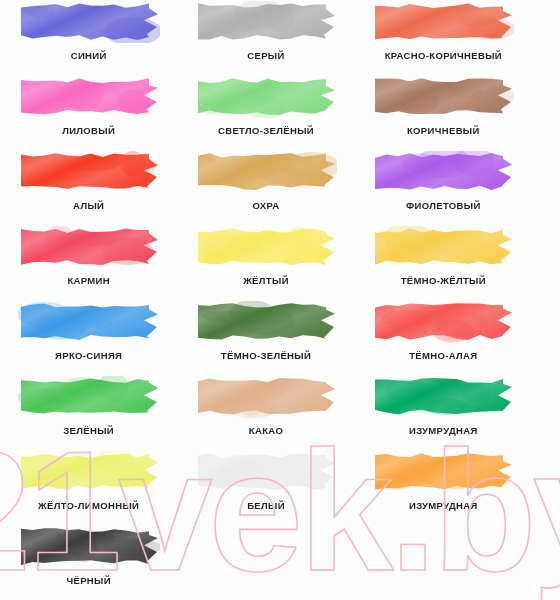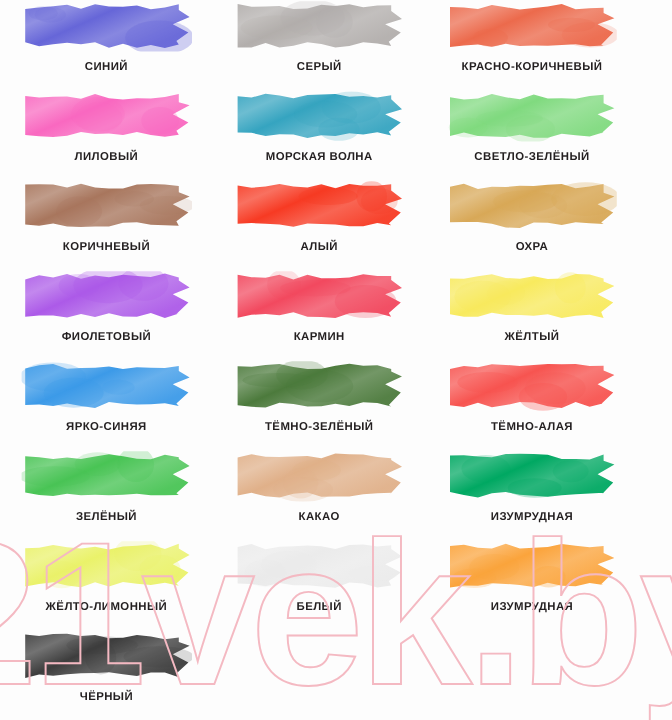--- a/index.html
+++ b/index.html
@@ -169,40 +169,20 @@
             <ellipse cx="115.3" cy="24.5" rx="15.6" ry="11.4" fill="#f968c0" opacity="0.29" clip-path="none"></ellipse>
             <ellipse cx="63.6" cy="19.2" rx="22.4" ry="14.4" fill="#f968c0" opacity="0.24" clip-path="none"></ellipse>
           </svg>
         </div>
         <div class="label">ЛИЛОВЫЙ</div>
       </div>
       <div class="cell">
         <div class="swatch-wrap">
           <svg class="swatch" viewBox="0 0 142 42" preserveAspectRatio="none">
             <defs>
-              <linearGradient id="g4" x1="0" y1="0" x2="1" y2="0.6">
-                <stop offset="0%" stop-color="#35a4c0" stop-opacity="0.92"></stop>
-                <stop offset="22%" stop-color="#35a4c0" stop-opacity="0.72"></stop>
-                <stop offset="45%" stop-color="#35a4c0" stop-opacity="1"></stop>
-                <stop offset="70%" stop-color="#35a4c0" stop-opacity="0.78"></stop>
-                <stop offset="100%" stop-color="#35a4c0" stop-opacity="0.95"></stop>
-              </linearGradient>
-            </defs>
-            <path d="M3.0,4.3 L14.6,5.3 L26.3,2.1 L37.9,3.6 L49.5,5.8 L61.2,3.1 L72.8,2.7 L84.5,2.4 L96.1,4.7 L107.7,3.9 L119.4,5.3 L131.0,3.3 L131.0,6.7 L140.0,15.0 L126.0,19.3 L139.0,26.0 L129.0,33.7 L131.0,37.0 L119.4,34.3 L107.7,36.0 L96.1,35.0 L84.5,37.3 L72.8,36.7 L61.2,38.9 L49.5,36.1 L37.9,35.8 L26.3,37.3 L14.6,34.7 L3.0,34.5 Z" fill="url(#g4)"></path>
-            <ellipse cx="97.8" cy="13.6" rx="24.5" ry="13.3" fill="#35a4c0" opacity="0.21" clip-path="none"></ellipse>
-            <ellipse cx="76.4" cy="19.2" rx="26.3" ry="11.0" fill="#35a4c0" opacity="0.20" clip-path="none"></ellipse>
-            <ellipse cx="87.4" cy="31.7" rx="17.1" ry="9.6" fill="#35a4c0" opacity="0.21" clip-path="none"></ellipse>
-          </svg>
-        </div>
-        <div class="label">МОРСКАЯ ВОЛНА</div>
-      </div>
-      <div class="cell">
-        <div class="swatch-wrap">
-          <svg class="swatch" viewBox="0 0 142 42" preserveAspectRatio="none">
-            <defs>
               <linearGradient id="g5" x1="0" y1="0" x2="1" y2="0.6">
                 <stop offset="0%" stop-color="#80da7f" stop-opacity="0.92"></stop>
                 <stop offset="22%" stop-color="#80da7f" stop-opacity="0.72"></stop>
                 <stop offset="45%" stop-color="#80da7f" stop-opacity="1"></stop>
                 <stop offset="70%" stop-color="#80da7f" stop-opacity="0.78"></stop>
                 <stop offset="100%" stop-color="#80da7f" stop-opacity="0.95"></stop>
               </linearGradient>
             </defs>
             <path d="M3.0,5.1 L14.6,6.9 L26.3,6.0 L37.9,2.3 L49.5,5.1 L61.2,6.7 L72.8,2.7 L84.5,6.0 L96.1,5.8 L107.7,6.2 L119.4,4.1 L131.0,3.0 L131.0,10.0 L140.0,14.3 L126.0,19.3 L139.0,26.0 L129.0,35.2 L131.0,34.2 L119.4,37.7 L107.7,36.8 L96.1,35.4 L84.5,38.8 L72.8,38.8 L61.2,36.3 L49.5,38.2 L37.9,37.8 L26.3,37.3 L14.6,34.4 L3.0,37.3 Z" fill="url(#g5)"></path>
             <ellipse cx="52.7" cy="22.7" rx="27.7" ry="6.7" fill="#80da7f" opacity="0.21" clip-path="none"></ellipse>
@@ -329,20 +309,40 @@
             <ellipse cx="30.2" cy="21.2" rx="23.5" ry="13.3" fill="#f8ea5e" opacity="0.27" clip-path="none"></ellipse>
             <ellipse cx="103.3" cy="13.8" rx="12.8" ry="13.0" fill="#f8ea5e" opacity="0.30" clip-path="none"></ellipse>
           </svg>
         </div>
         <div class="label">ЖЁЛТЫЙ</div>
       </div>
       <div class="cell">
         <div class="swatch-wrap">
           <svg class="swatch" viewBox="0 0 142 42" preserveAspectRatio="none">
             <defs>
+              <linearGradient id="g12" x1="0" y1="0" x2="1" y2="0.6">
+                <stop offset="0%" stop-color="#f7cf4a" stop-opacity="0.92"></stop>
+                <stop offset="22%" stop-color="#f7cf4a" stop-opacity="0.72"></stop>
+                <stop offset="45%" stop-color="#f7cf4a" stop-opacity="1"></stop>
+                <stop offset="70%" stop-color="#f7cf4a" stop-opacity="0.78"></stop>
+                <stop offset="100%" stop-color="#f7cf4a" stop-opacity="0.95"></stop>
+              </linearGradient>
+            </defs>
+            <path d="M3.0,7.0 L14.6,5.4 L26.3,6.6 L37.9,2.2 L49.5,6.3 L61.2,4.1 L72.8,6.3 L84.5,4.7 L96.1,4.2 L107.7,4.8 L119.4,6.9 L131.0,3.6 L131.0,9.0 L140.0,13.2 L126.0,19.3 L139.0,26.0 L129.0,34.4 L131.0,37.0 L119.4,38.3 L107.7,35.5 L96.1,38.0 L84.5,36.3 L72.8,36.1 L61.2,34.6 L49.5,38.2 L37.9,36.0 L26.3,36.5 L14.6,34.6 L3.0,38.8 Z" fill="url(#g12)"></path>
+            <ellipse cx="35.8" cy="12.1" rx="25.9" ry="14.5" fill="#f7cf4a" opacity="0.30" clip-path="none"></ellipse>
+            <ellipse cx="26.6" cy="18.3" rx="12.3" ry="10.7" fill="#f7cf4a" opacity="0.26" clip-path="none"></ellipse>
+            <ellipse cx="103.1" cy="20.7" rx="22.2" ry="8.3" fill="#f7cf4a" opacity="0.19" clip-path="none"></ellipse>
+          </svg>
+        </div>
+        <div class="label">ТЁМНО-ЖЁЛТЫЙ</div>
+      </div>
+      <div class="cell">
+        <div class="swatch-wrap">
+          <svg class="swatch" viewBox="0 0 142 42" preserveAspectRatio="none">
+            <defs>
               <linearGradient id="g13" x1="0" y1="0" x2="1" y2="0.6">
                 <stop offset="0%" stop-color="#3c9ae8" stop-opacity="0.92"></stop>
                 <stop offset="22%" stop-color="#3c9ae8" stop-opacity="0.72"></stop>
                 <stop offset="45%" stop-color="#3c9ae8" stop-opacity="1"></stop>
                 <stop offset="70%" stop-color="#3c9ae8" stop-opacity="0.78"></stop>
                 <stop offset="100%" stop-color="#3c9ae8" stop-opacity="0.95"></stop>
               </linearGradient>
             </defs>
             <path d="M3.0,6.1 L14.6,3.4 L26.3,2.4 L37.9,6.2 L49.5,5.6 L61.2,5.4 L72.8,4.4 L84.5,6.5 L96.1,5.0 L107.7,5.4 L119.4,5.6 L131.0,3.9 L131.0,8.2 L140.0,13.6 L126.0,19.3 L139.0,26.0 L129.0,35.3 L131.0,37.4 L119.4,35.0 L107.7,35.9 L96.1,36.1 L84.5,35.4 L72.8,34.1 L61.2,39.0 L49.5,37.3 L37.9,35.2 L26.3,37.3 L14.6,36.0 L3.0,36.5 Z" fill="url(#g13)"></path>
             <ellipse cx="26.1" cy="13.1" rx="27.6" ry="12.1" fill="#3c9ae8" opacity="0.23" clip-path="none"></ellipse>

